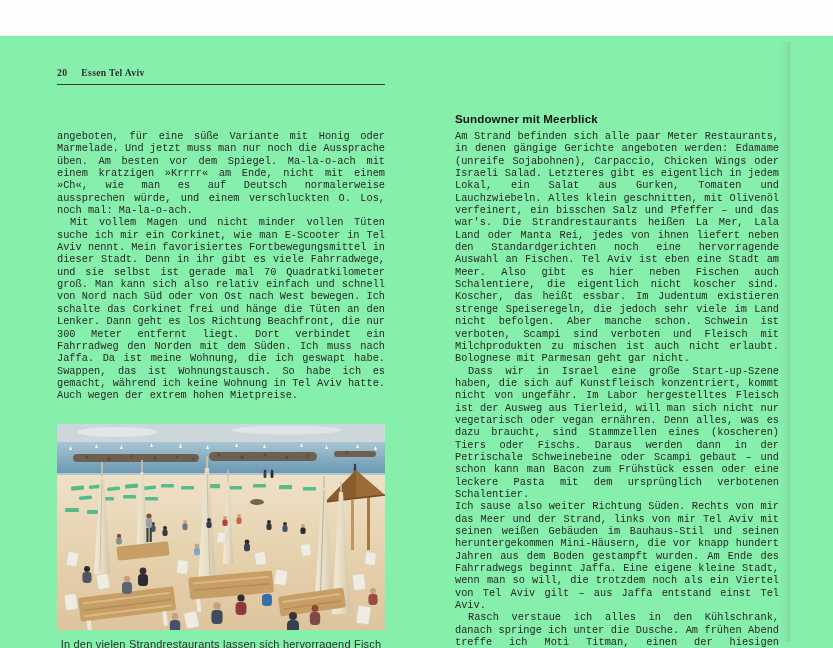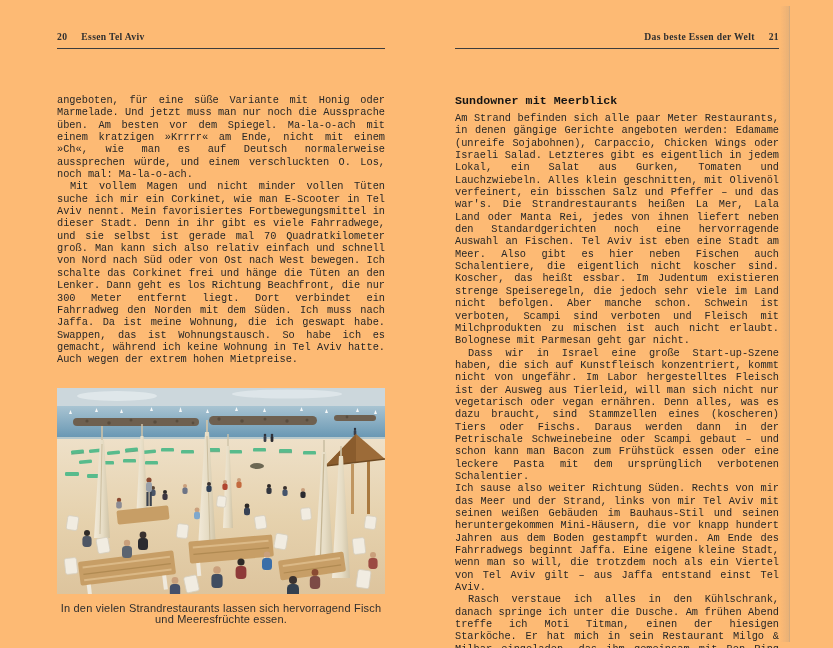--- a/index.html
+++ b/index.html
@@ -4,21 +4,21 @@
 <style>
   html,body{margin:0;padding:0;}
   body{
     width:833px;height:648px;
     background:#fdfdfc;
     font-family:"Liberation Serif", serif;
     color:#262626;
     position:relative;
     overflow:hidden;
   }
-  .spread{position:absolute;inset:0;background:#fdba74;}
+  .spread{position:absolute;inset:0;background:#86efac;margin-top:36px;}
   .page-edge{
     position:absolute;top:6px;bottom:6px;left:780px;width:9px;
     background:linear-gradient(to right, rgba(130,130,130,0), rgba(130,130,130,0.16));
     border-right:1px solid rgba(140,140,140,0.35);
     pointer-events:none;
   }
   .page{position:absolute;top:31px;}
   .page-left{left:57px;width:328px;}
   .page-right{left:455px;width:324px;}
 
@@ -39,21 +39,21 @@
   }
   .body-copy p{margin:0;}
   .body-copy p.indent{text-indent:13px;}
   .body-copy p.continues{text-align-last:justify;}
 
   .section-heading{
     font-family:"Liberation Sans", sans-serif;
     font-weight:bold;font-size:11.6px;letter-spacing:0.1px;color:#141414;
     margin:0 0 5px 0;
   }
-  .section-heading.first{margin-top:45px;font-family:Liberation Mono, monospace;}
+  .section-heading.first{margin-top:45px;}
   .section-heading.later{margin-top:15px;}
 
   .photo-block{margin-top:22px;}
   .photo-frame{
     width:328px;height:206px;overflow:hidden;position:relative;
     background:#e7d5b8;
   }
   .photo-frame svg{display:block;}
   .photo-caption{
     margin-top:9px;
@@ -357,24 +357,20 @@
                 <rect x="-4.6" y="0" width="9.2" height="11" rx="3.4" fill="#4e5664"></rect>
               </g>
           </g>
         </svg>
       </div>
       <div class="photo-caption">In den vielen Strandrestaurants lassen sich hervorragend Fisch und Meeresfrüchte essen.</div>
     </div>
   </div>
 
   <div class="page page-right">
-    <div class="running-header right">
-      <span>Das beste Essen der Welt</span>
-      <span>21</span>
-    </div>
 
     <h3 class="section-heading first">Sundowner mit Meerblick</h3>
     <div class="body-copy" style="margin-top:0;">
       <p>Am Strand befinden sich alle paar Meter Restaurants, in denen gängige Gerichte angeboten werden: Edamame (unreife Sojabohnen), Carpaccio, Chicken Wings oder Israeli Salad. Letzteres gibt es eigentlich in jedem Lokal, ein Salat aus Gurken, Tomaten und Lauchzwiebeln. Alles klein geschnitten, mit Olivenöl verfeinert, ein bisschen Salz und Pfeffer – und das war's. Die Strandrestaurants heißen La Mer, Lala Land oder Manta Rei, jedes von ihnen liefert neben den Standardgerichten noch eine hervorragende Auswahl an Fischen. Tel Aviv ist eben eine Stadt am Meer. Also gibt es hier neben Fischen auch Schalentiere, die eigentlich nicht koscher sind. Koscher, das heißt essbar. Im Judentum existieren strenge Speiseregeln, die jedoch sehr viele im Land nicht befolgen. Aber manche schon. Schwein ist verboten, Scampi sind verboten und Fleisch mit Milchprodukten zu mischen ist auch nicht erlaubt. Bolognese mit Parmesan geht gar nicht.</p>
       <p class="indent">Dass wir in Israel eine große Start-up-Szene haben, die sich auf Kunstfleisch konzentriert, kommt nicht von ungefähr. Im Labor hergestelltes Fleisch ist der Ausweg aus Tierleid, will man sich nicht nur vegetarisch oder vegan ernähren. Denn alles, was es dazu braucht, sind Stammzellen eines (koscheren) Tiers oder Fischs. Daraus werden dann in der Petrischale Schweinebeine oder Scampi gebaut – und schon kann man Bacon zum Frühstück essen oder eine leckere Pasta mit dem ursprünglich verbotenen Schalentier.</p>
     </div>
 
     <div class="body-copy" style="margin-top:0;">
       <p>Ich sause also weiter Richtung Süden. Rechts von mir das Meer und der Strand, links von mir Tel Aviv mit seinen weißen Gebäuden im Bauhaus-Stil und seinen heruntergekommen Mini-Häusern, die vor knapp hundert Jahren aus dem Boden gestampft wurden. Am Ende des Fahrradwegs beginnt Jaffa. Eine eigene kleine Stadt, wenn man so will, die trotzdem noch als ein Viertel von Tel Aviv gilt – aus Jaffa entstand einst Tel Aviv.</p>
       <p class="indent continues">Rasch verstaue ich alles in den Kühlschrank, danach springe ich unter die Dusche. Am frühen Abend treffe ich Moti Titman, einen der hiesigen Starköche. Er hat mich in sein Restaurant Milgo &amp; Milbar eingeladen, das ihm gemeinsam mit Ben Ring gehört. Es liegt am HaBima</p>

